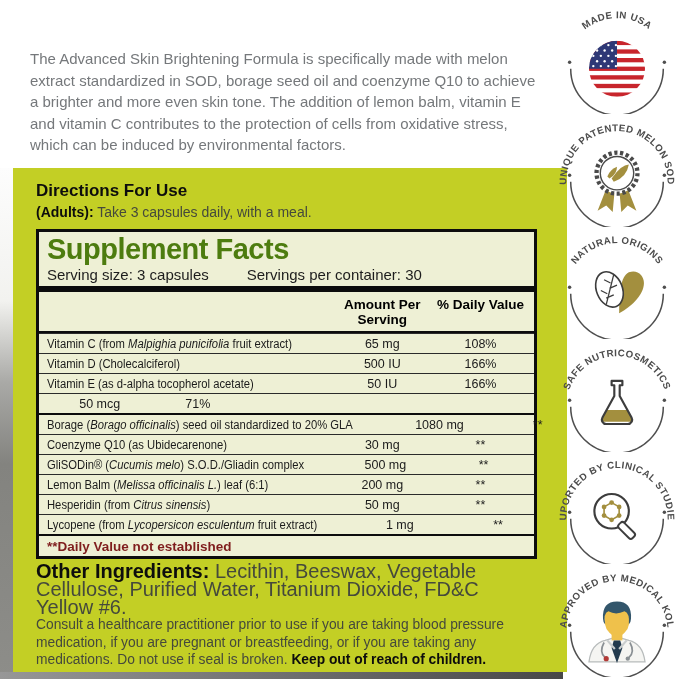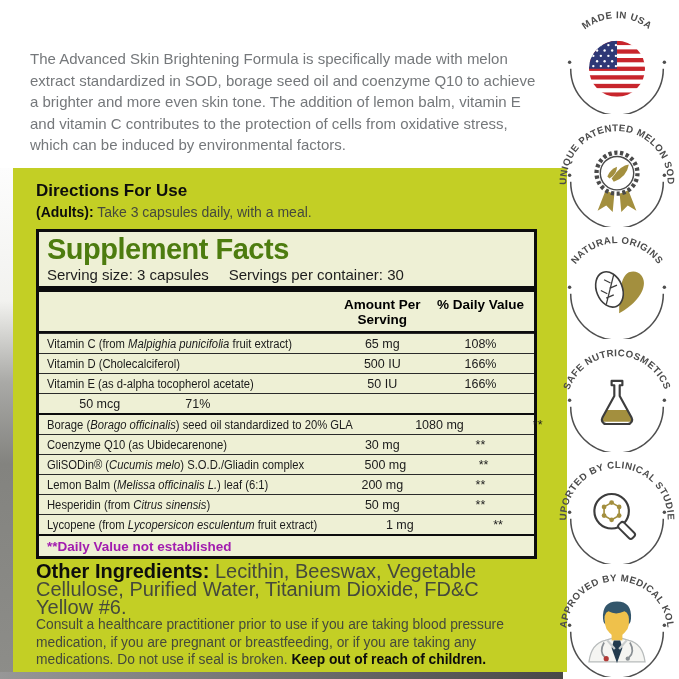--- a/index.html
+++ b/index.html
@@ -23,34 +23,34 @@
          box-sizing:border-box;padding:13px 21px 0 23px;color:#3f4337;}
   .directions-title{font-size:17px;font-weight:bold;color:#0d0d0d;}
   .directions-line{font-size:14px;margin-top:3px;color:#45493c;}
   .directions-line b{color:#0d0d0d;}
 
   
   .sf-box{margin-top:9px;width:501px;box-sizing:border-box;background:#eef0d5;
           border:3px solid #0d0d0d;color:#161616;}
   .sf-head{padding:2px 8px 3px;}
   .sf-title{font-size:29px;font-weight:bold;color:#4d7c0f;letter-spacing:-0.5px;line-height:31px;}
-  .sf-serving{display:flex;gap:20px;font-size:15px;color:#1d1d1d;margin-top:1px;}
+  .sf-serving{display:flex;gap:38px;font-size:15px;color:#1d1d1d;margin-top:1px;}
   .sf-thickbar{height:6px;background:#0c0c0c;}
   .sf-header{display:flex;font-size:13.5px;font-weight:bold;color:#000;
              padding:5px 8px 4px;border-bottom:2.5px solid #0c0c0c;}
   .sf-row{display:flex;align-items:flex-end;font-size:12.5px;color:#1b1b1b;
           padding:2.5px 8px;border-top:1px solid #2b2b2b;}
   .sf-row:first-of-type{border-top:none;}
   .sf-row.group{border-top:2.2px solid #0c0c0c;}
   .cell-name{flex:0 0 59%;}
   .cell-name .squeeze{display:inline-block;white-space:nowrap;transform:scaleX(.9);
                       transform-origin:0 50%;}
   .cell-amt{flex:0 0 22%;text-align:center;}
   .cell-dv{flex:0 0 19%;text-align:center;}
-  .sf-footnote{border-top:2.2px solid #0c0c0c;font-size:13.5px;font-weight:bold;color:#a21caf;
+  .sf-footnote{border-top:2.2px solid #0c0c0c;font-size:13.5px;font-weight:bold;color:#7f1d1d;
                padding:3px 8px 2px;}
 
   
   .other{margin-top:3px;width:478px;font-size:20px;line-height:18px;color:#45493c;}
   .other b, .risk-title, .risk b, .allergens b{color:#0d0d0d;}
   .risk-title{margin-top:10px;font-size:14.5px;font-weight:bold;}
   .risk{width:486px;font-size:13.8px;line-height:17.5px;color:#45493c;}
 
   
   .badges{position:absolute;left:556px;top:2px;width:122px;display:flex;flex-direction:column;}

